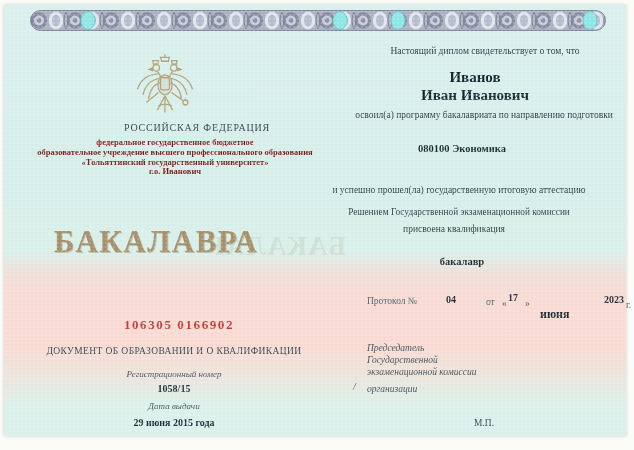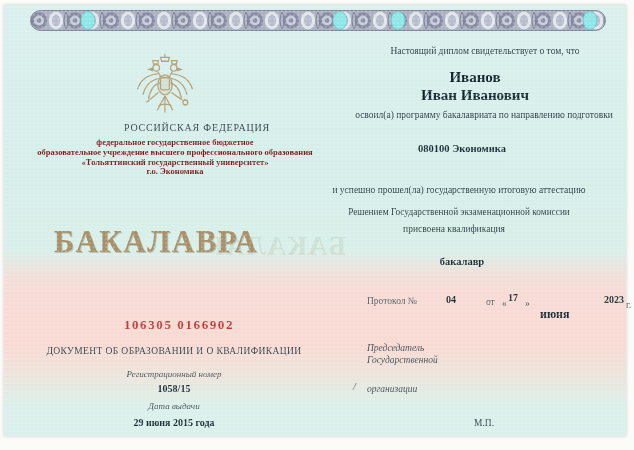--- a/index.html
+++ b/index.html
@@ -132,21 +132,21 @@
       <line x1="97" y1="83" x2="97" y2="86"></line>
     </svg>
   </div>
 
   <div class="abs ctr country">РОССИЙСКАЯ ФЕДЕРАЦИЯ</div>
 
   <div class="abs ctr univ">
     <div>федеральное государственное бюджетное</div>
     <div>образовательное  учреждение высшего профессионального образования</div>
     <div>«Тольяттинский государственный университет»</div>
-    <div>г.о. Экономика</div>
+    <div>г.о. Иванович</div>
   </div>
 
   <div class="abs ctr ghost">БАКАЛАВРА</div>
 
   <div class="abs ctr title">
     <div>БАКАЛАВРА</div>
   </div>
 
   <div class="abs ctr blank-number">106305 0166902</div>
 
@@ -175,20 +175,21 @@
     <span class="p-day">17</span>
     <span class="p-q2">»</span>
     <span class="p-month">июня</span>
     <span class="p-year">2023</span>
     <span class="p-g">г.</span>
   </div>
 
   <div class="abs sig chairman">
     <div>Председатель</div>
     <div>Государственной</div>
+    <div>экзаменационной комиссии</div>
   </div>
 
   <div class="abs sig-mark">/</div>
   <div class="abs sig head">
     <div>организации</div>
   </div>
 
   <div class="abs seal">М.П.</div>
 
 </div>

